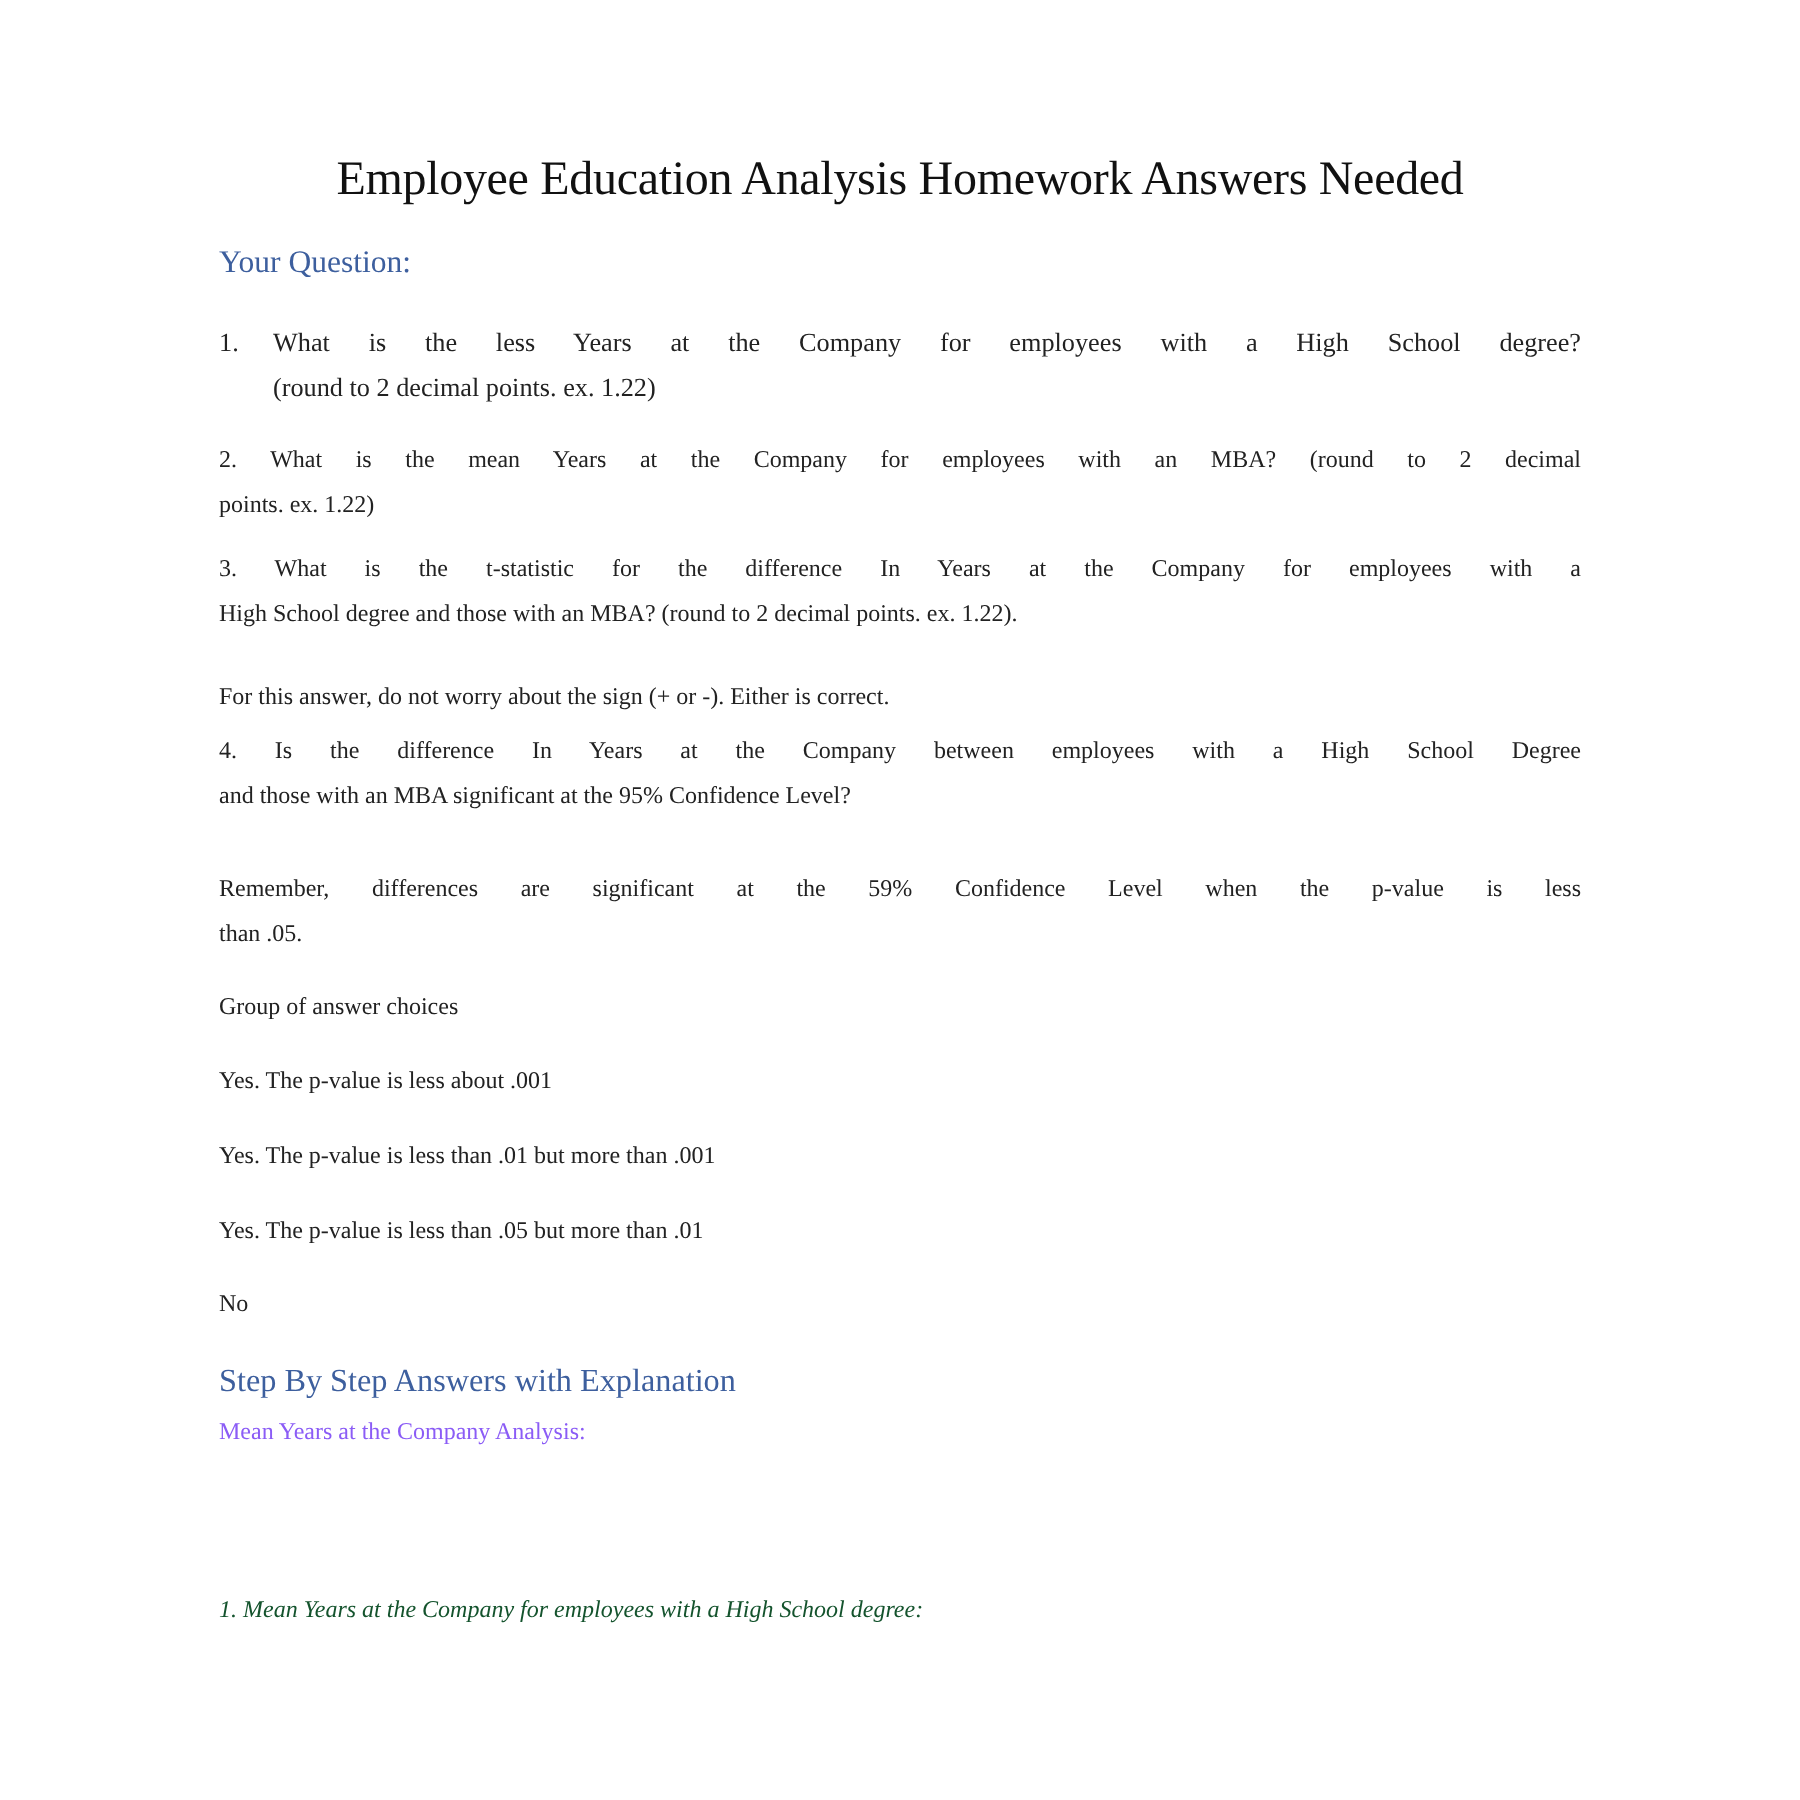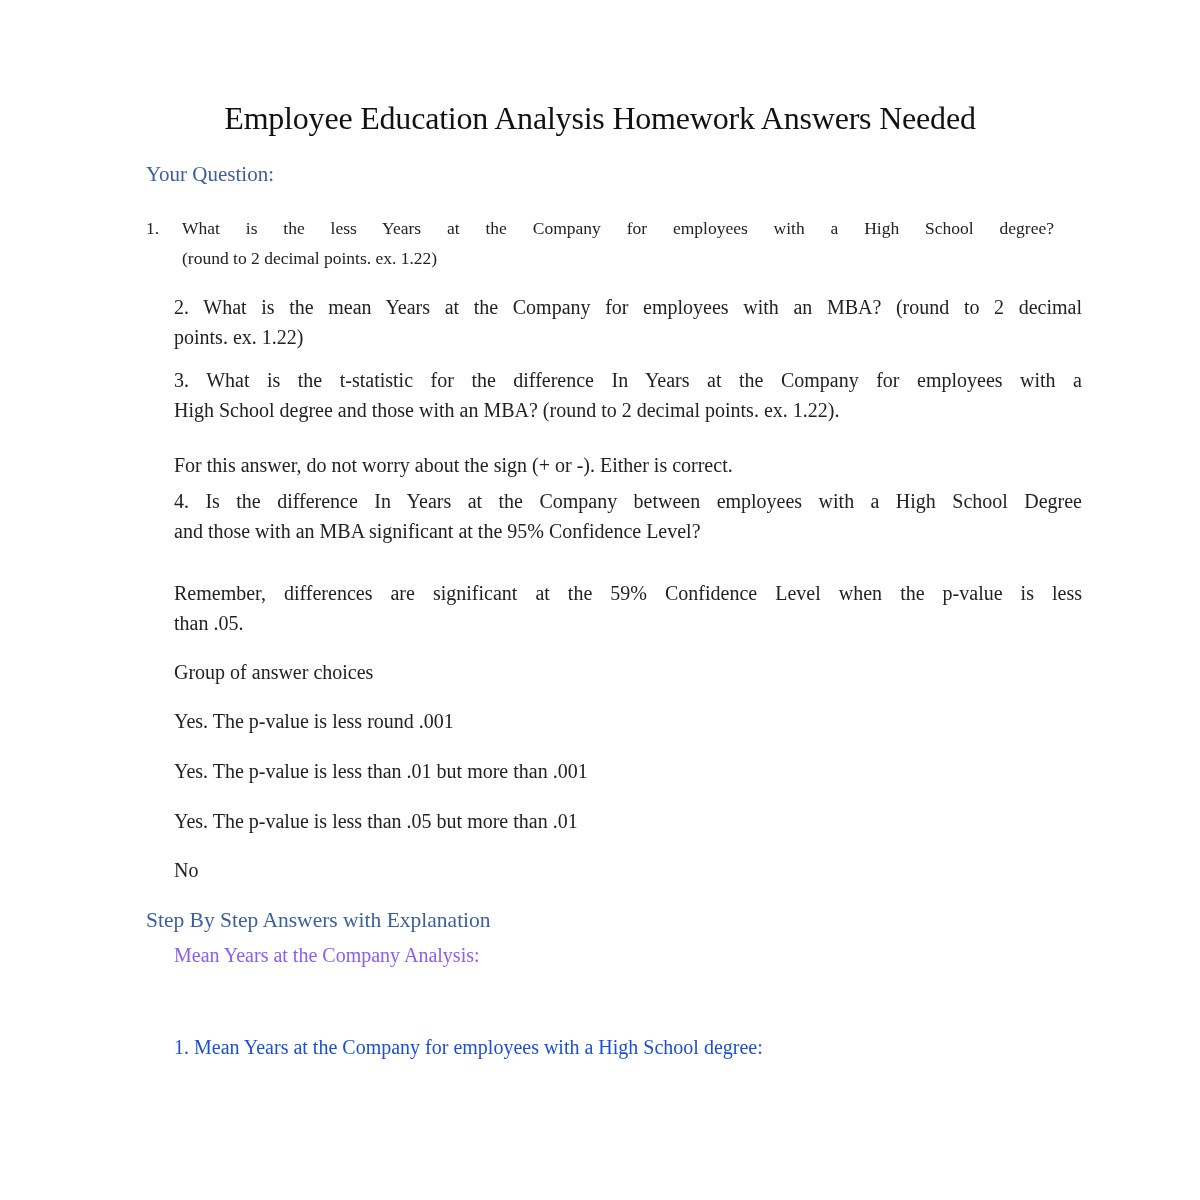--- a/index.html
+++ b/index.html
@@ -2,22 +2,22 @@
 <html><head>
 <meta charset="utf-8">
 <style>
   html, body { margin: 0; padding: 0; background: #ffffff; }
   body { width: 1200px; height: 1200px; position: relative; overflow: hidden;
          font-family: "Liberation Serif", "DejaVu Serif", serif; color: #1a1a1a; }
   .page { position: absolute; left: 146px; top: 0; width: 908px; }
   .title { position: absolute; left: 0; top: 100px; width: 908px; text-align: center;
            font-size: 32px; color: #111; letter-spacing: -0.2px; }
   .h-blue { position: absolute; left: 0; color: #3d5f9e; font-size: 21px; }
-  .p { position: absolute; left: 0; width: 908px; font-size: 20px; line-height: 30px;
-       text-align: justify; color: #222; margin-left: 28px; }
+  .p { position: absolute; left: 0; width: 908px; font-size: 16px; line-height: 30px;
+       text-align: justify; color: #222; }
   .ol-item { position: absolute; left: 36px; width: 872px; font-size: 17.5px; line-height: 30px;
              color: #222; text-align: justify; }
   .ol-num { position: absolute; left: -36px; top: 0; }
   .ol-line { display: block; text-align-last: justify; }
   .ol-line.end { text-align-last: left; }
   .just-line { display: block; text-align-last: justify; }
   .plain-line { display: block; }
 </style>
 </head>
 <body>
@@ -53,24 +53,24 @@
     <span class="plain-line">and those with an MBA significant at the 95% Confidence Level?</span>
   </div>
 
   <div class="p" style="top:578px;">
     <span class="just-line">Remember, differences are significant at the 59% Confidence Level when the p-value is less</span>
     <span class="plain-line">than .05.</span>
   </div>
 
   <div class="p" style="top:657px;">Group of answer choices</div>
 
-  <div class="p" style="top:706px;">Yes. The p-value is less round .001</div>
+  <div class="p" style="top:706px;">Yes. The p-value is less about .001</div>
   <div class="p" style="top:756px;">Yes. The p-value is less than .01 but more than .001</div>
   <div class="p" style="top:806px;">Yes. The p-value is less than .05 but more than .01</div>
   <div class="p" style="top:855px;">No</div>
 
   <div class="h-blue" style="top:908px; font-size:21.5px;font-family:Liberation Serif, serif;">Step By Step Answers with Explanation</div>
 
   <div class="p" style="top:940px; color:#8b5cf6;">Mean Years at the Company Analysis:</div>
 
-  <div class="p" style="top:1032px; color:#1d4ed8;">1. Mean Years at the Company for employees with a High School degree:</div>
+  <div class="p" style="top:1059px; color:#14532d;font-style:italic;">1. Mean Years at the Company for employees with a High School degree:</div>
 
 </div>
 
 </body></html>

